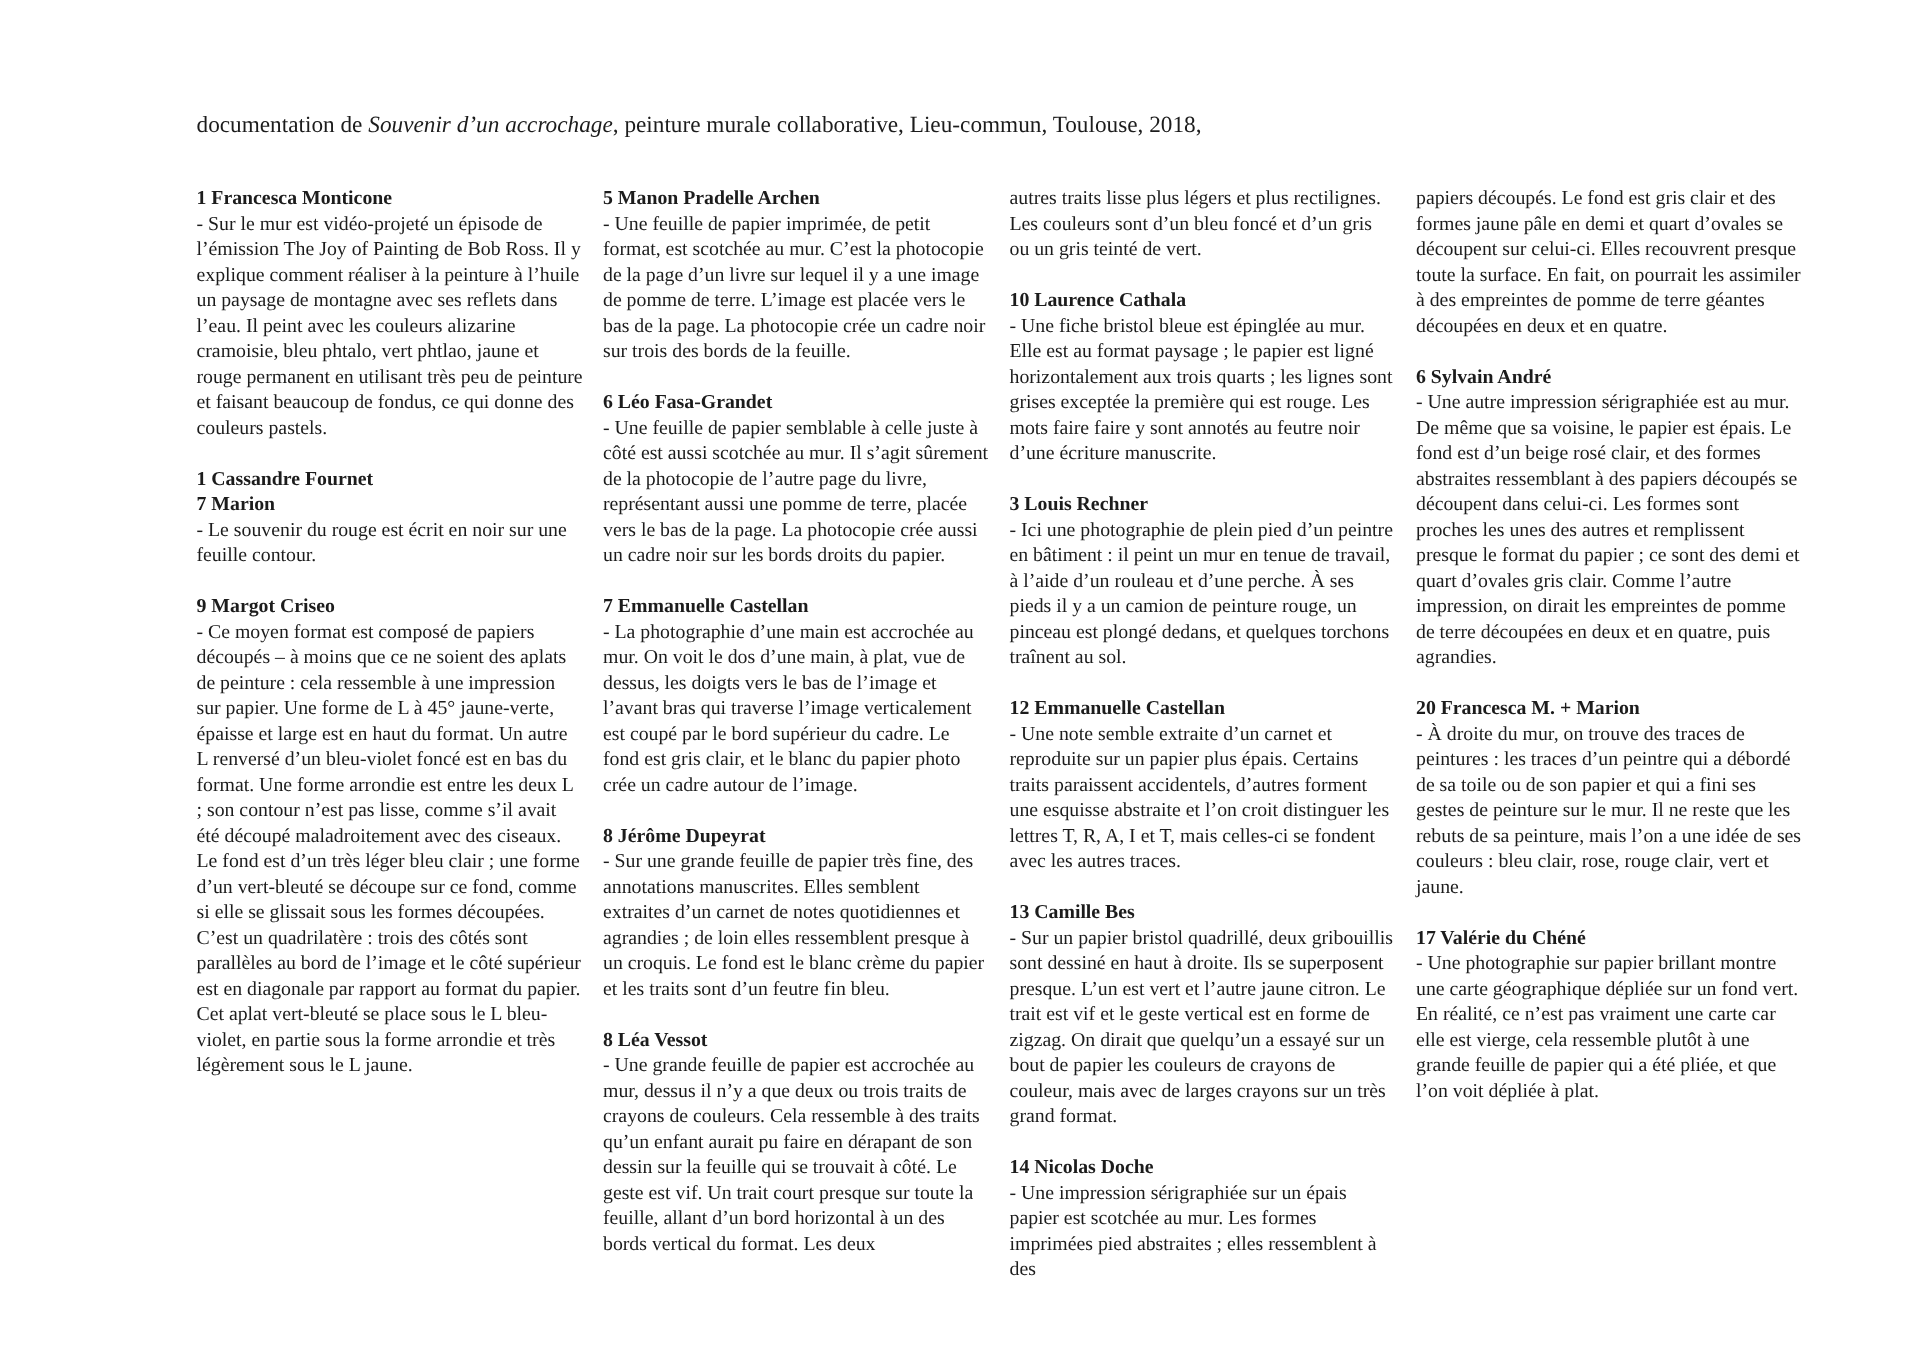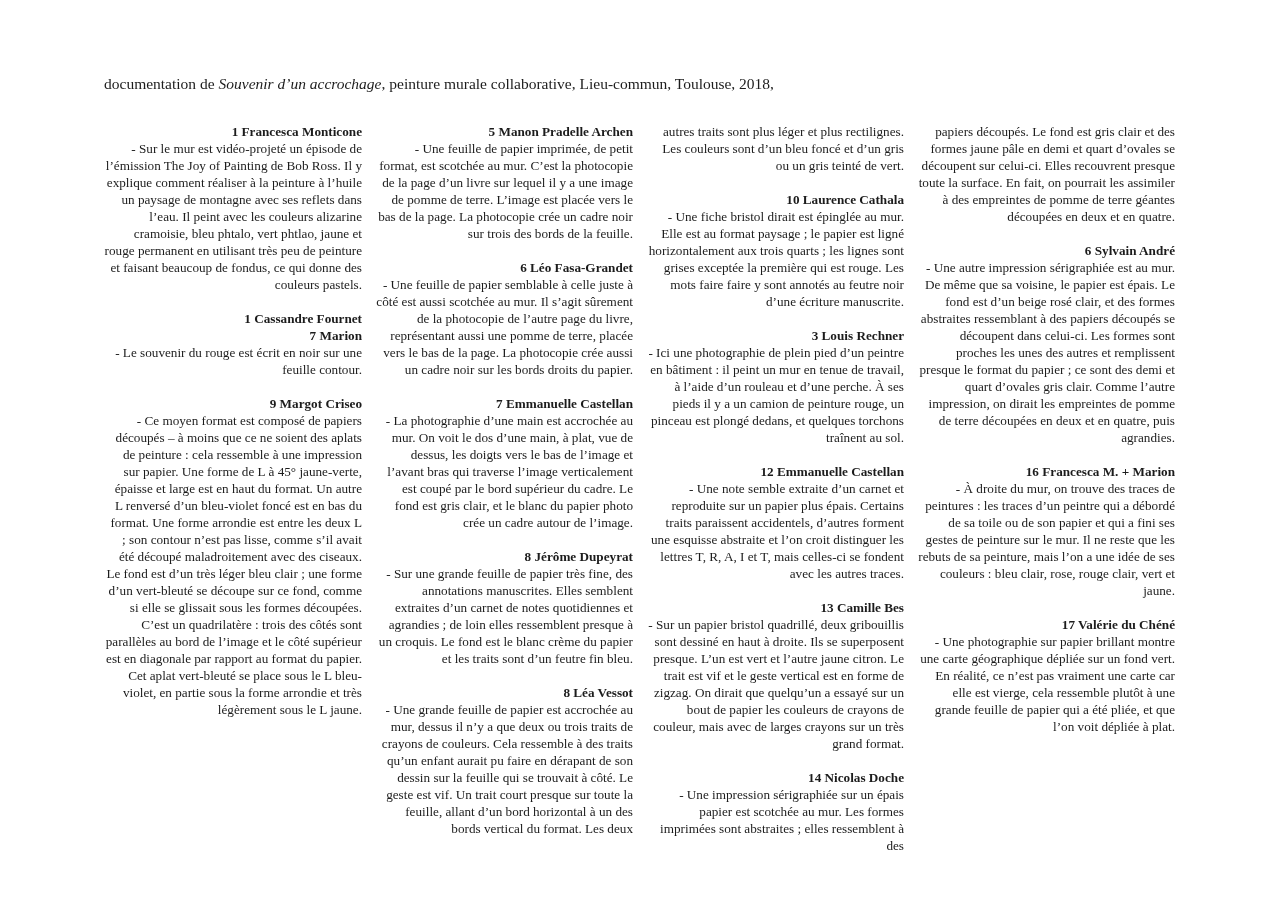--- a/index.html
+++ b/index.html
@@ -10,35 +10,35 @@
   body {
     width: 1280px;
     height: 905px;
     overflow: hidden;
     font-family: "Liberation Serif", "DejaVu Serif", serif;
     color: #1c1c1c;
   }
   .page {
     padding: 74px 12px 0 104px;
     box-sizing: border-box;
+    margin-left: 27px;
   }
   .doc-title {
     font-size: 15.5px;
     line-height: 19px;
     margin: 0 0 30px 0;
     white-space: nowrap;
   }
   .doc-title .italic {
     font-style: italic;
   }
   .columns {
     display: flex;
     gap: 13px;
     align-items: flex-start;
-    text-align: right;
   }
   .col {
     width: 258px;
     font-size: 13.2px;
     line-height: 17px;
   }
   .entry-heading {
     margin: 0;
     font-weight: bold;
     font-size: 13.2px;
@@ -71,35 +71,35 @@
         <p class="entry-heading">6 Léo Fasa-Grandet</p>
         <p class="entry-body">- Une feuille de papier semblable à celle juste à côté est aussi scotchée au mur. Il s’agit sûrement de la photocopie de l’autre page du livre, représentant aussi une pomme de terre, placée vers le bas de la page. La photocopie crée aussi un cadre noir sur les bords droits du papier.</p>
         <p class="entry-heading">7 Emmanuelle Castellan</p>
         <p class="entry-body">- La photographie d’une main est accrochée au mur. On voit le dos d’une main, à plat, vue de dessus, les doigts vers le bas de l’image et l’avant bras qui traverse l’image verticalement est coupé par le bord supérieur du cadre. Le fond est gris clair, et le blanc du papier photo crée un cadre autour de l’image.</p>
         <p class="entry-heading">8 Jérôme Dupeyrat</p>
         <p class="entry-body">- Sur une grande feuille de papier très fine, des annotations manuscrites. Elles semblent extraites d’un carnet de notes quotidiennes et agrandies ; de loin elles ressemblent presque à un croquis. Le fond est le blanc crème du papier et les traits sont d’un feutre fin bleu.</p>
         <p class="entry-heading">8 Léa Vessot</p>
         <p class="entry-body">- Une grande feuille de papier est accrochée au mur, dessus il n’y a que deux ou trois traits de crayons de couleurs. Cela ressemble à des traits qu’un enfant aurait pu faire en dérapant de son dessin sur la feuille qui se trouvait à côté. Le geste est vif. Un trait court presque sur toute la feuille, allant d’un bord horizontal à un des bords vertical du format. Les deux</p>
       </div>
     <div class="col">
-        <p class="entry-body">autres traits sont plus léger et plus rectilignes. Les couleurs sont d’un bleu foncé et d’un gris ou un gris teinté de vert.</p>
+        <p class="entry-body">autres traits lisse plus légers et plus rectilignes. Les couleurs sont d’un bleu foncé et d’un gris ou un gris teinté de vert.</p>
         <p class="entry-heading">10 Laurence Cathala</p>
-        <p class="entry-body">- Une fiche bristol dirait est épinglée au mur. Elle est au format paysage ; le papier est ligné horizontalement aux trois quarts ; les lignes sont grises exceptée la première qui est rouge. Les mots faire faire y sont annotés au feutre noir d’une écriture manuscrite.</p>
+        <p class="entry-body">- Une fiche bristol bleue est épinglée au mur. Elle est au format paysage ; le papier est ligné horizontalement aux trois quarts ; les lignes sont grises exceptée la première qui est rouge. Les mots faire faire y sont annotés au feutre noir d’une écriture manuscrite.</p>
         <p class="entry-heading">3 Louis Rechner</p>
         <p class="entry-body">- Ici une photographie de plein pied d’un peintre en bâtiment : il peint un mur en tenue de travail, à l’aide d’un rouleau et d’une perche. À ses pieds il y a un camion de peinture rouge, un pinceau est plongé dedans, et quelques torchons traînent au sol.</p>
         <p class="entry-heading">12 Emmanuelle Castellan</p>
         <p class="entry-body">- Une note semble extraite d’un carnet et reproduite sur un papier plus épais. Certains traits paraissent accidentels, d’autres forment une esquisse abstraite et l’on croit distinguer les lettres T, R, A, I et T, mais celles-ci se fondent avec les autres traces.</p>
         <p class="entry-heading">13 Camille Bes</p>
         <p class="entry-body">- Sur un papier bristol quadrillé, deux gribouillis sont dessiné en haut à droite. Ils se superposent presque. L’un est vert et l’autre jaune citron. Le trait est vif et le geste vertical est en forme de zigzag. On dirait que quelqu’un a essayé sur un bout de papier les couleurs de crayons de couleur, mais avec de larges crayons sur un très grand format.</p>
         <p class="entry-heading">14 Nicolas Doche</p>
-        <p class="entry-body">- Une impression sérigraphiée sur un épais papier est scotchée au mur. Les formes imprimées sont abstraites ; elles ressemblent à des</p>
+        <p class="entry-body">- Une impression sérigraphiée sur un épais papier est scotchée au mur. Les formes imprimées pied abstraites ; elles ressemblent à des</p>
       </div>
     <div class="col">
         <p class="entry-body">papiers découpés. Le fond est gris clair et des formes jaune pâle en demi et quart d’ovales se découpent sur celui-ci. Elles recouvrent presque toute la surface. En fait, on pourrait les assimiler à des empreintes de pomme de terre géantes découpées en deux et en quatre.</p>
         <p class="entry-heading">6 Sylvain André</p>
         <p class="entry-body">- Une autre impression sérigraphiée est au mur. De même que sa voisine, le papier est épais. Le fond est d’un beige rosé clair, et des formes abstraites ressemblant à des papiers découpés se découpent dans celui-ci. Les formes sont proches les unes des autres et remplissent presque le format du papier ; ce sont des demi et quart d’ovales gris clair. Comme l’autre impression, on dirait les empreintes de pomme de terre découpées en deux et en quatre, puis agrandies.</p>
-        <p class="entry-heading">16 Francesca M. + Marion</p>
+        <p class="entry-heading">20 Francesca M. + Marion</p>
         <p class="entry-body">- À droite du mur, on trouve des traces de peintures : les traces d’un peintre qui a débordé de sa toile ou de son papier et qui a fini ses gestes de peinture sur le mur. Il ne reste que les rebuts de sa peinture, mais l’on a une idée de ses couleurs : bleu clair, rose, rouge clair, vert et jaune.</p>
         <p class="entry-heading">17 Valérie du Chéné</p>
         <p class="entry-body">- Une photographie sur papier brillant montre une carte géographique dépliée sur un fond vert. En réalité, ce n’est pas vraiment une carte car elle est vierge, cela ressemble plutôt à une grande feuille de papier qui a été pliée, et que l’on voit dépliée à plat.</p>
       </div>
   </div>
 </div>
 
 </body></html>

